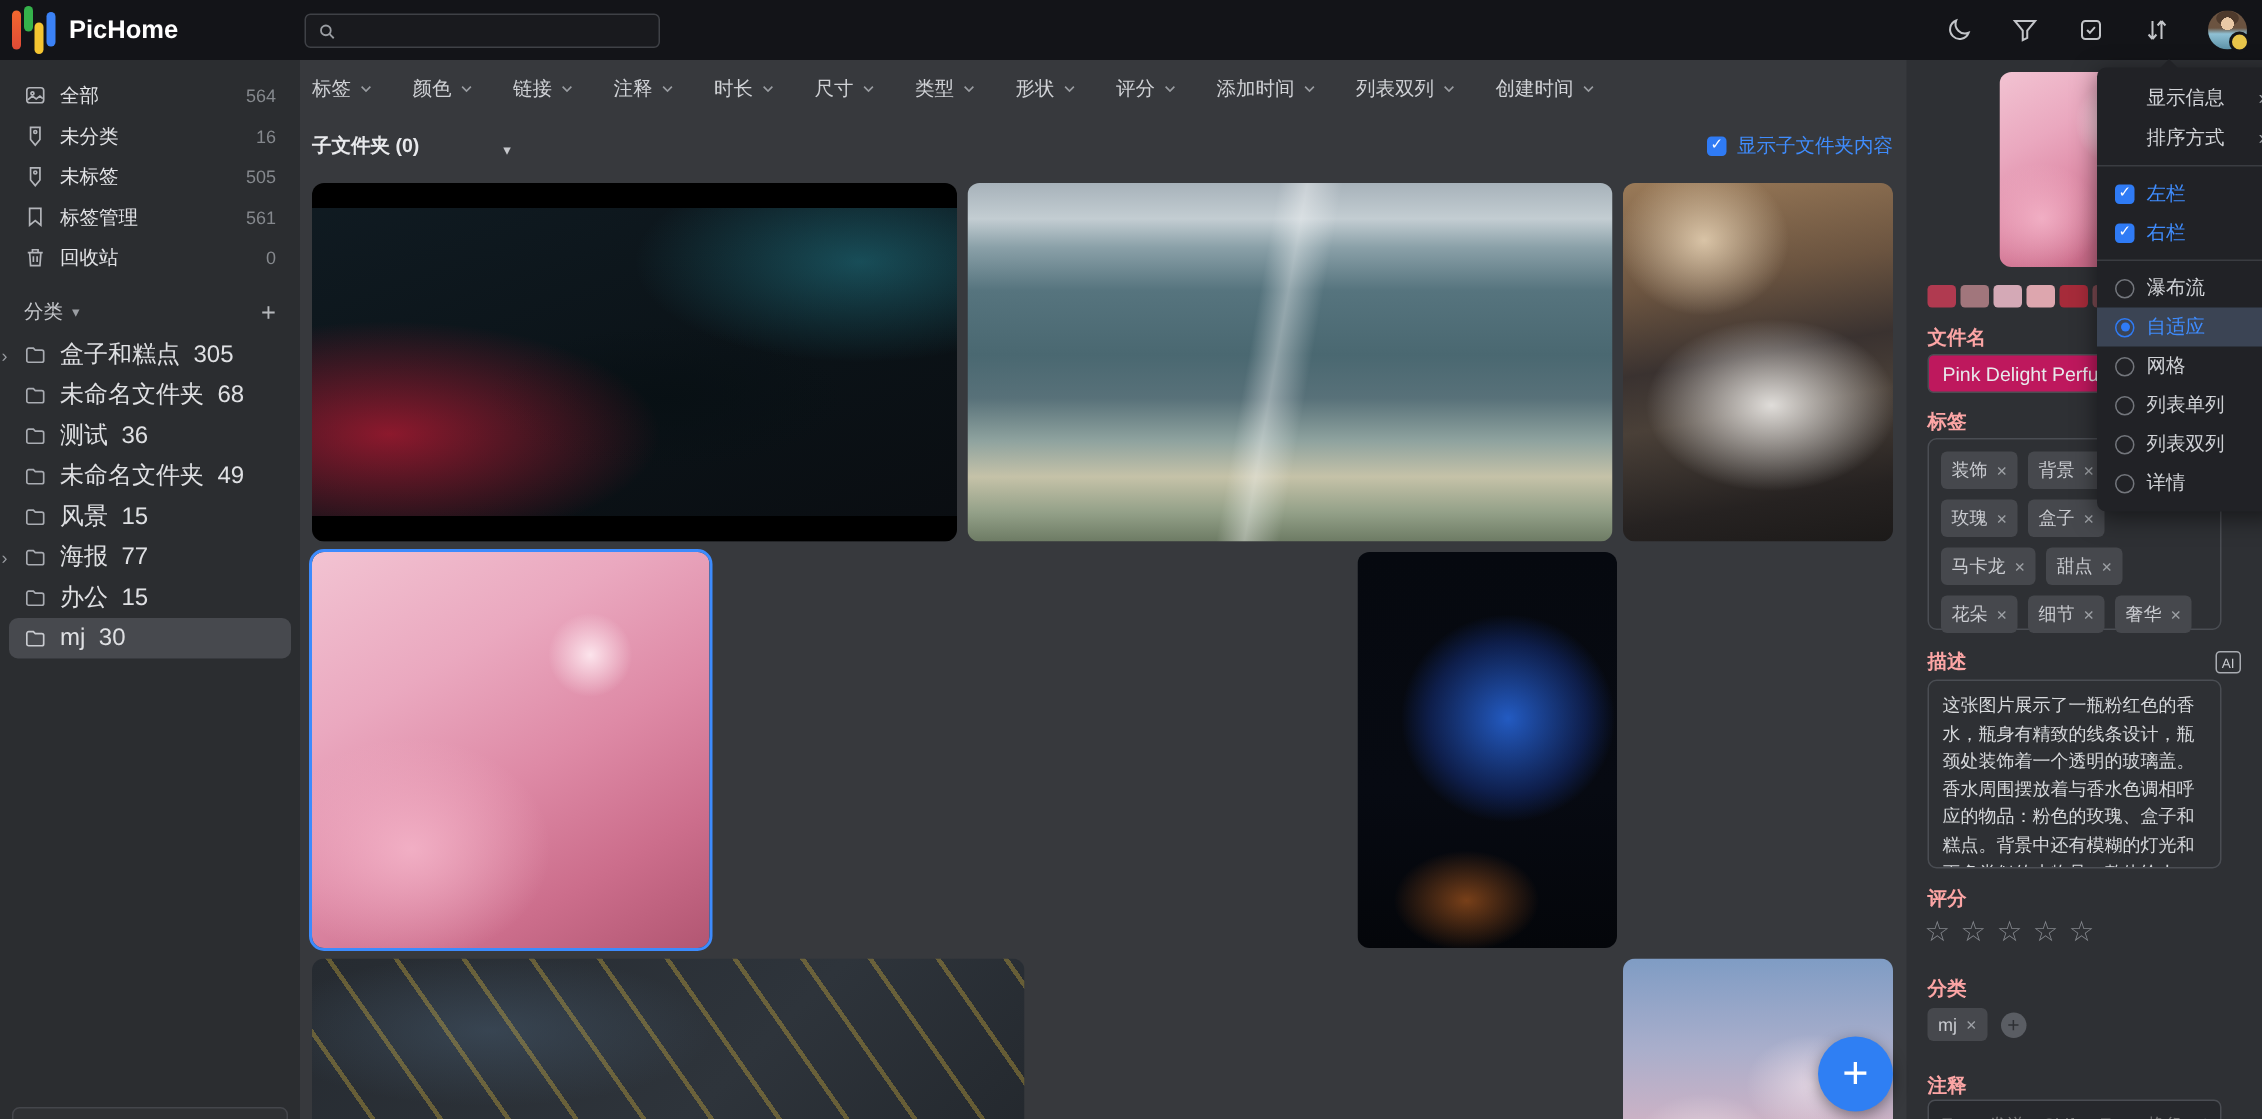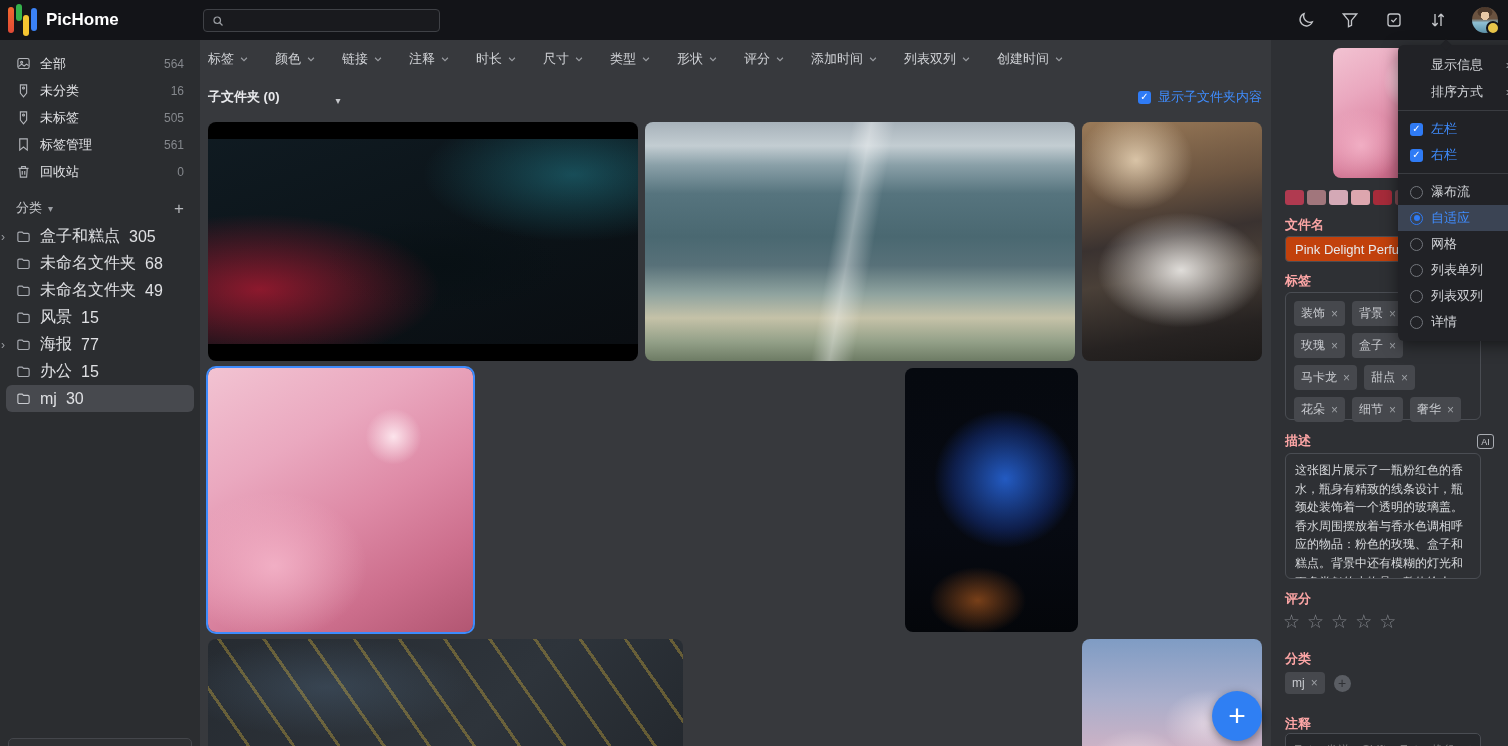--- a/index.html
+++ b/index.html
@@ -136,21 +136,21 @@
 
   
   #rightpanel{position:absolute;left:1271px;top:40px;width:237px;height:706px;background:#2e3034;
     padding:0 12px 0 14px;z-index:6;}
   .thumb{position:absolute;left:62px;top:8px;width:112px;height:130px;border-radius:8px;overflow:hidden;
     cursor:pointer;}
   .palette{position:absolute;left:14px;top:150px;display:flex;gap:3px;}
   .swatch{width:19px;height:15px;border-radius:3px;cursor:pointer;}
   .rp-label{position:absolute;left:14px;font-size:13px;font-weight:bold;color:#fca5a5;}
   .rp-input{position:absolute;left:14px;width:190px;height:26px;border:1px solid #4a4d53;border-radius:4px;
-    background:#c2410c;color:#e8e9ec;font-size:13px;padding:0 9px;font-family:inherit;outline:none;}
+    background:#be185d;color:#e8e9ec;font-size:13px;padding:0 9px;font-family:inherit;outline:none;}
   .tagsbox{position:absolute;left:14px;top:252px;width:196px;height:128px;border:1px solid #4a4d53;
     border-radius:6px;padding:8px;display:flex;flex-wrap:wrap;gap:7px;align-content:flex-start;}
   .tag{background:#46484d;border-radius:4px;padding:4px 7px;font-size:12px;color:#c9cbd0;display:flex;
     gap:6px;align-items:center;cursor:pointer;white-space:nowrap;}
   .tag .x{color:#9da0a5;cursor:pointer;}
   .ai-badge{position:absolute;right:14px;top:394px;width:17px;height:15px;border:1px solid #a9acb2;
     border-radius:3px;color:#c9cbd0;font-size:9px;display:flex;align-items:center;justify-content:center;
     cursor:pointer;}
   .descbox{position:absolute;left:14px;top:413px;width:196px;height:126px;border:1px solid #4a4d53;
     border-radius:6px;padding:7px 9px;font-size:12px;line-height:1.55;color:#d6d8db;overflow:hidden;}
@@ -290,20 +290,27 @@
     <svg class="ic" width="15" height="15" viewBox="0 0 24 24" fill="none" stroke="#a9acb2" stroke-width="1.8">
         <path d="M3 7a2 2 0 0 1 2-2h5l2 2h7a2 2 0 0 1 2 2v9a2 2 0 0 1-2 2H5a2 2 0 0 1-2-2z"></path>
       </svg>
     <span class="lbl">未命名文件夹</span>
     <span class="cnt">68</span>
   </div>
   <div class="folder-row">
     <svg class="ic" width="15" height="15" viewBox="0 0 24 24" fill="none" stroke="#a9acb2" stroke-width="1.8">
         <path d="M3 7a2 2 0 0 1 2-2h5l2 2h7a2 2 0 0 1 2 2v9a2 2 0 0 1-2 2H5a2 2 0 0 1-2-2z"></path>
       </svg>
+    <span class="lbl">测试</span>
+    <span class="cnt">36</span>
+  </div>
+  <div class="folder-row">
+    <svg class="ic" width="15" height="15" viewBox="0 0 24 24" fill="none" stroke="#a9acb2" stroke-width="1.8">
+        <path d="M3 7a2 2 0 0 1 2-2h5l2 2h7a2 2 0 0 1 2 2v9a2 2 0 0 1-2 2H5a2 2 0 0 1-2-2z"></path>
+      </svg>
     <span class="lbl">未命名文件夹</span>
     <span class="cnt">49</span>
   </div>
   <div class="folder-row">
     <svg class="ic" width="15" height="15" viewBox="0 0 24 24" fill="none" stroke="#a9acb2" stroke-width="1.8">
         <path d="M3 7a2 2 0 0 1 2-2h5l2 2h7a2 2 0 0 1 2 2v9a2 2 0 0 1-2 2H5a2 2 0 0 1-2-2z"></path>
       </svg>
     <span class="lbl">风景</span>
     <span class="cnt">15</span>
   </div>

